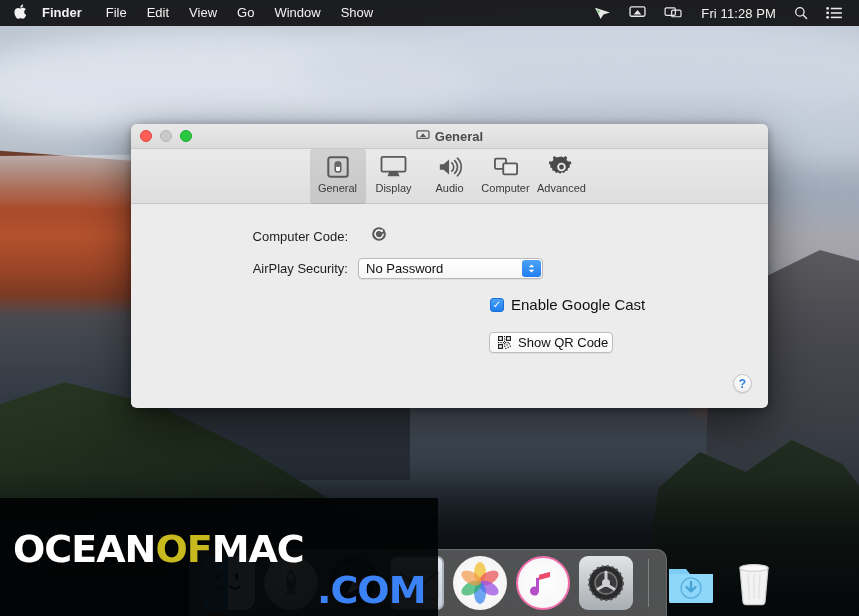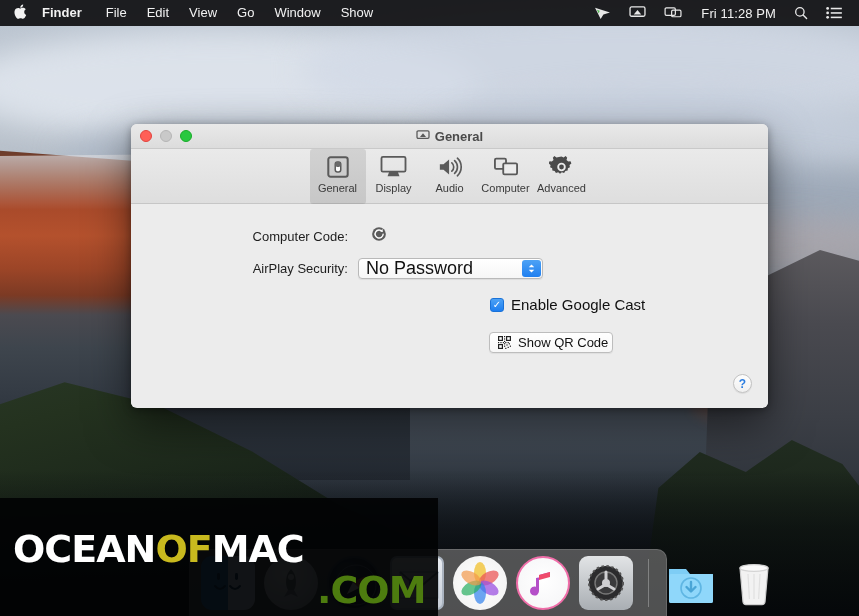--- a/index.html
+++ b/index.html
@@ -144,21 +144,21 @@
     font-size:13px; color:#b4b4b4; padding:0 5px;
     display:flex; align-items:center;
     box-shadow:inset 0 1px 1px rgba(0,0,0,.05);
   }
   .refresh{ margin-left:13px; }
   .popup{
     width:185px; height:21px;
     background:linear-gradient(180deg,#ffffff,#f6f6f6);
     border:1px solid #b9b9b9; border-radius:4px;
     display:flex; align-items:center; position:relative;
-    font-size:18px; color:#111; padding-left:7px;
+    font-size:13px; color:#111; padding-left:7px;
     box-shadow:0 1px 1px rgba(0,0,0,.07);
   }
   .popup .stepper{
     position:absolute; right:1px; top:1px; width:19px; height:17px;
     background:linear-gradient(180deg,#4da2f5,#1f7ff0);
     border-radius:3px;
     display:flex; flex-direction:column; align-items:center; justify-content:center;
     gap:1px;
   }
   .chev{ width:7px; height:4px; display:block; }
@@ -214,21 +214,21 @@
     position:absolute; left:13px; top:527px;
     font-size:38px; font-weight:bold; letter-spacing:-1px;
     font-family:"DejaVu Sans", sans-serif;
     color:#ffffff; white-space:nowrap;
   }
   #wm-text .yellow{ color:#c8b91e; }
   #wm-com{
     position:absolute; left:317px; top:568px;
     font-size:38px; font-weight:bold; letter-spacing:-1px;
     font-family:"DejaVu Sans", sans-serif;
-    color:#4d7c0f; white-space:nowrap;
+    color:#3b82f6; white-space:nowrap;
   }
 </style>
 </head>
 <body>
 
 <div id="desktop">
   <div class="cloud c1"></div>
   <div class="cloud c2"></div>
   <div class="cloud c3"></div>
   <div class="cloud c4"></div>

